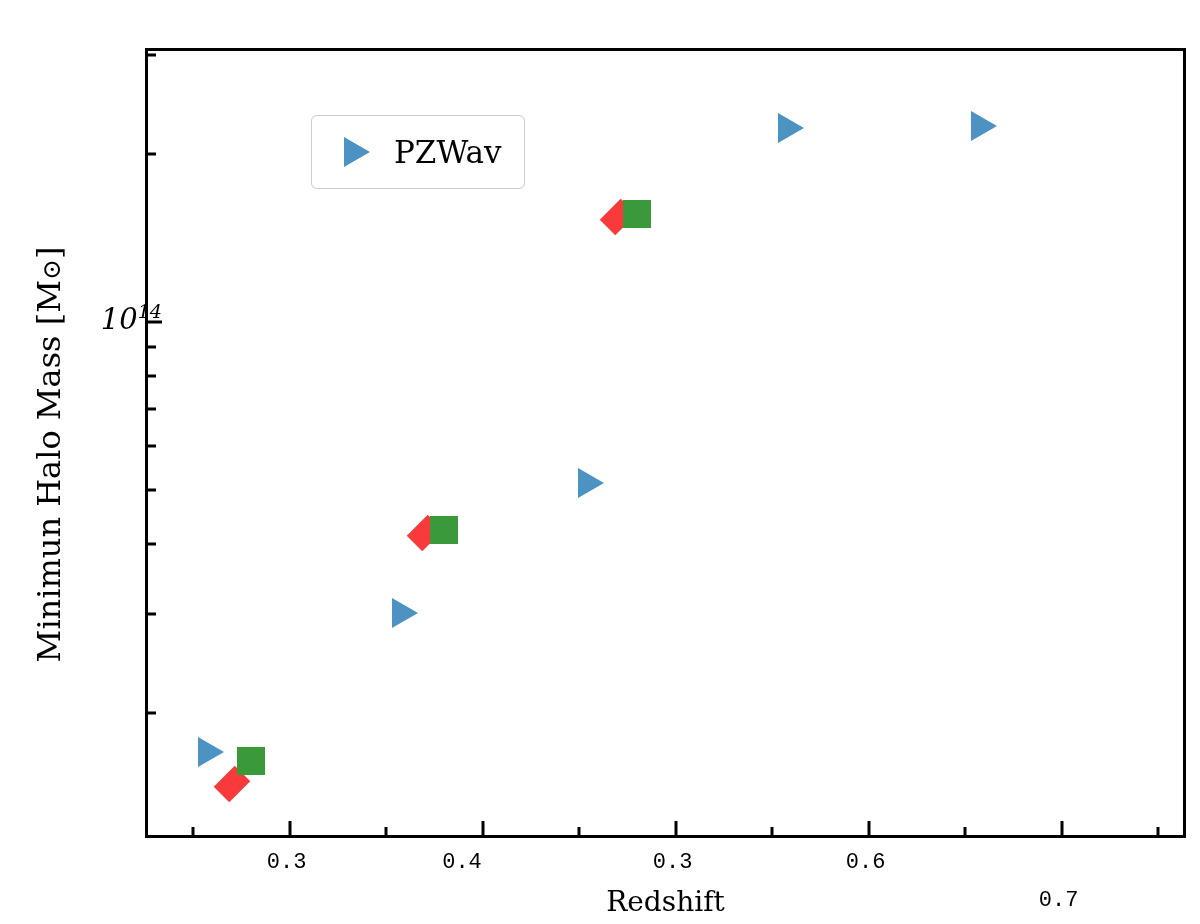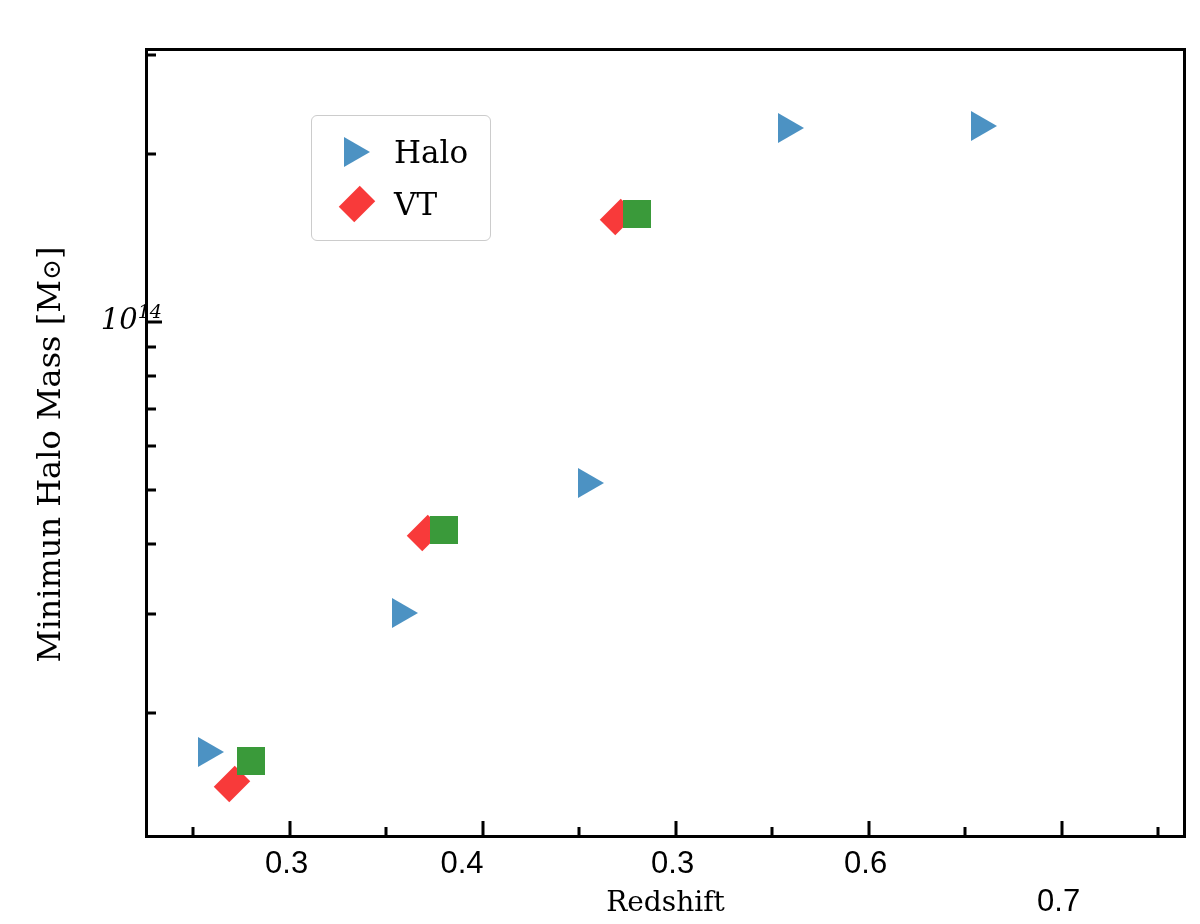--- a/index.html
+++ b/index.html
@@ -72,26 +72,26 @@
     background: #000000;
     transform: translateY(-1.5px);
   }
   .tick-y.major { width: 14px; }
   .tick-y.minor { width: 8px; }
 
   
   .xticklabel {
     position: absolute;
     top: 846px;
-    font-size: 31px;
+    font-size: 22px;
     line-height: 34px;
     text-align: right;
     transform: translateX(-50%);
     white-space: nowrap;
-    font-family: Liberation Sans, sans-serif;
+    font-family: Liberation Mono, monospace;
   }
   .yticklabel {
     position: absolute;
     right: 1038px;
     font-size: 29px;
     line-height: 32px;
     text-align: right;
     transform: translateY(-50%);
     white-space: nowrap;
     font-family: "DejaVu Serif", "Liberation Serif", serif;
@@ -258,27 +258,21 @@
         <div class="marker" style="left: 489.042px; top: 162.861px; color: rgb(58, 154, 58);">
           <span class="m-square" style="position: absolute; left: -14px; top: -14px;"></span>
         </div>
       </div>
 
     <div id="legend">
       <div class="legend-row">
         <span class="legend-marker">
           <span class="m-triangle" style="color:#4c92c3"></span>
         </span>
-        <span class="legend-label">Halo</span>
-      </div>
-      <div class="legend-row">
-        <span class="legend-marker">
-          <span class="m-diamond" style="color:#f83a3a"></span>
-        </span>
-        <span class="legend-label">VT</span>
+        <span class="legend-label">PZWav</span>
       </div>
     </div>
   </div>
 
   <div id="ticklabels-layer">
       <div class="xticklabel" style="left: 286.656px;">0.3</div>
       <div class="xticklabel" style="left: 462px;">0.4</div>
       <div class="xticklabel" style="left: 672.641px;">0.3</div>
       <div class="xticklabel" style="left: 865.633px;">0.6</div>
       <div class="xticklabel" style="left: 1058.63px; margin-top: 38px;">0.7</div>

